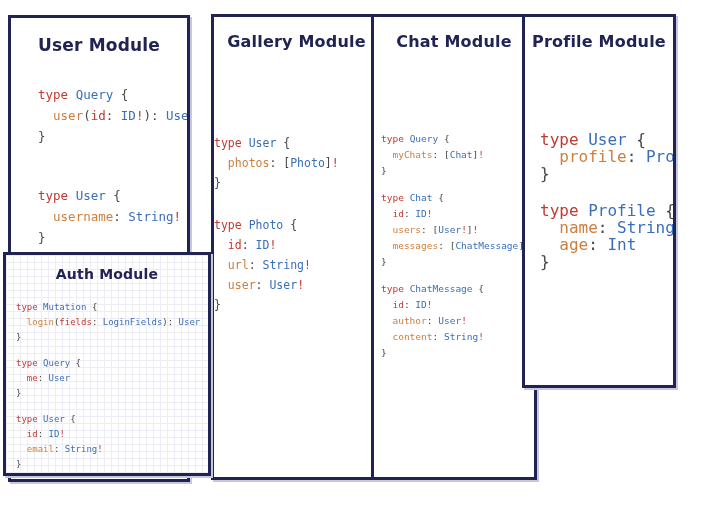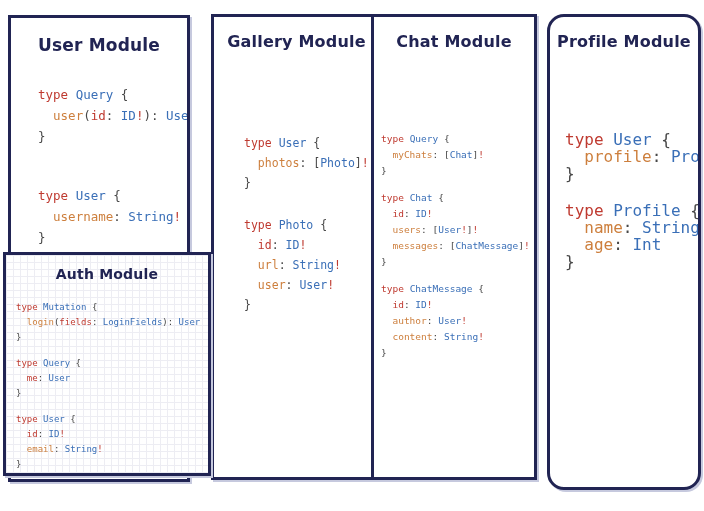--- a/index.html
+++ b/index.html
@@ -17,21 +17,21 @@
   .module{
     position:absolute;
     background:var(--background);
     border:3px solid var(--border-navy);
     box-shadow:2px 2px 0 0 #c6c9de;
     overflow:hidden;
   }
   .module-user   {left:8px;  top:15px;  width:182px;height:467px;z-index:1;}
   .module-gallery{left:211px;top:14px;  width:171px;height:466px;z-index:1;}
   .module-chat   {left:371px;top:14px;  width:166px;height:466px;z-index:1;}
-  .module-profile{left:547px;top:14px;  width:154px;height:476px;z-index:1;border-radius:17px;}
+  .module-profile{left:522px;top:14px;  width:154px;height:374px;z-index:1;}
   .module-auth{
     left:3px;top:252px;width:208px;height:224px;z-index:2;
     background-color:var(--background);
     background-image:
       linear-gradient(#ededf3 1px, transparent 1px),
       linear-gradient(90deg, #ededf3 1px, transparent 1px);
     background-size:7px 7px;
   }
 
   .module-title{
@@ -48,21 +48,21 @@
   .module-auth .module-title{margin-top:10px;font-size:14px;line-height:18px;}
 
   .code{font-family:"DejaVu Sans Mono",monospace;color:var(--punct-gray);}
   .code pre{margin:0;white-space:pre;}
 
   .module-user .code{padding-left:27px;}
   .module-user .code pre{font-size:12.5px;line-height:21px;}
   .module-user .code pre:first-of-type{margin-top:28px;}
   .module-user .code pre + pre{margin-top:38px;}
 
-  .module-gallery .code{padding-left:30px;}
+  .module-gallery .code{padding-left:0;}
   .module-gallery .code pre{font-size:11.5px;line-height:20px;}
   .module-gallery .code pre:first-of-type{margin-top:80px;}
   .module-gallery .code pre + pre{margin-top:22px;}
 
   .module-chat .code{padding-left:7px;}
   .module-chat .code pre{font-size:9.5px;line-height:16px;}
   .module-chat .code pre:first-of-type{margin-top:78px;}
   .module-chat .code pre + pre{margin-top:11px;}
 
   .module-profile .code{padding-left:15px;}

